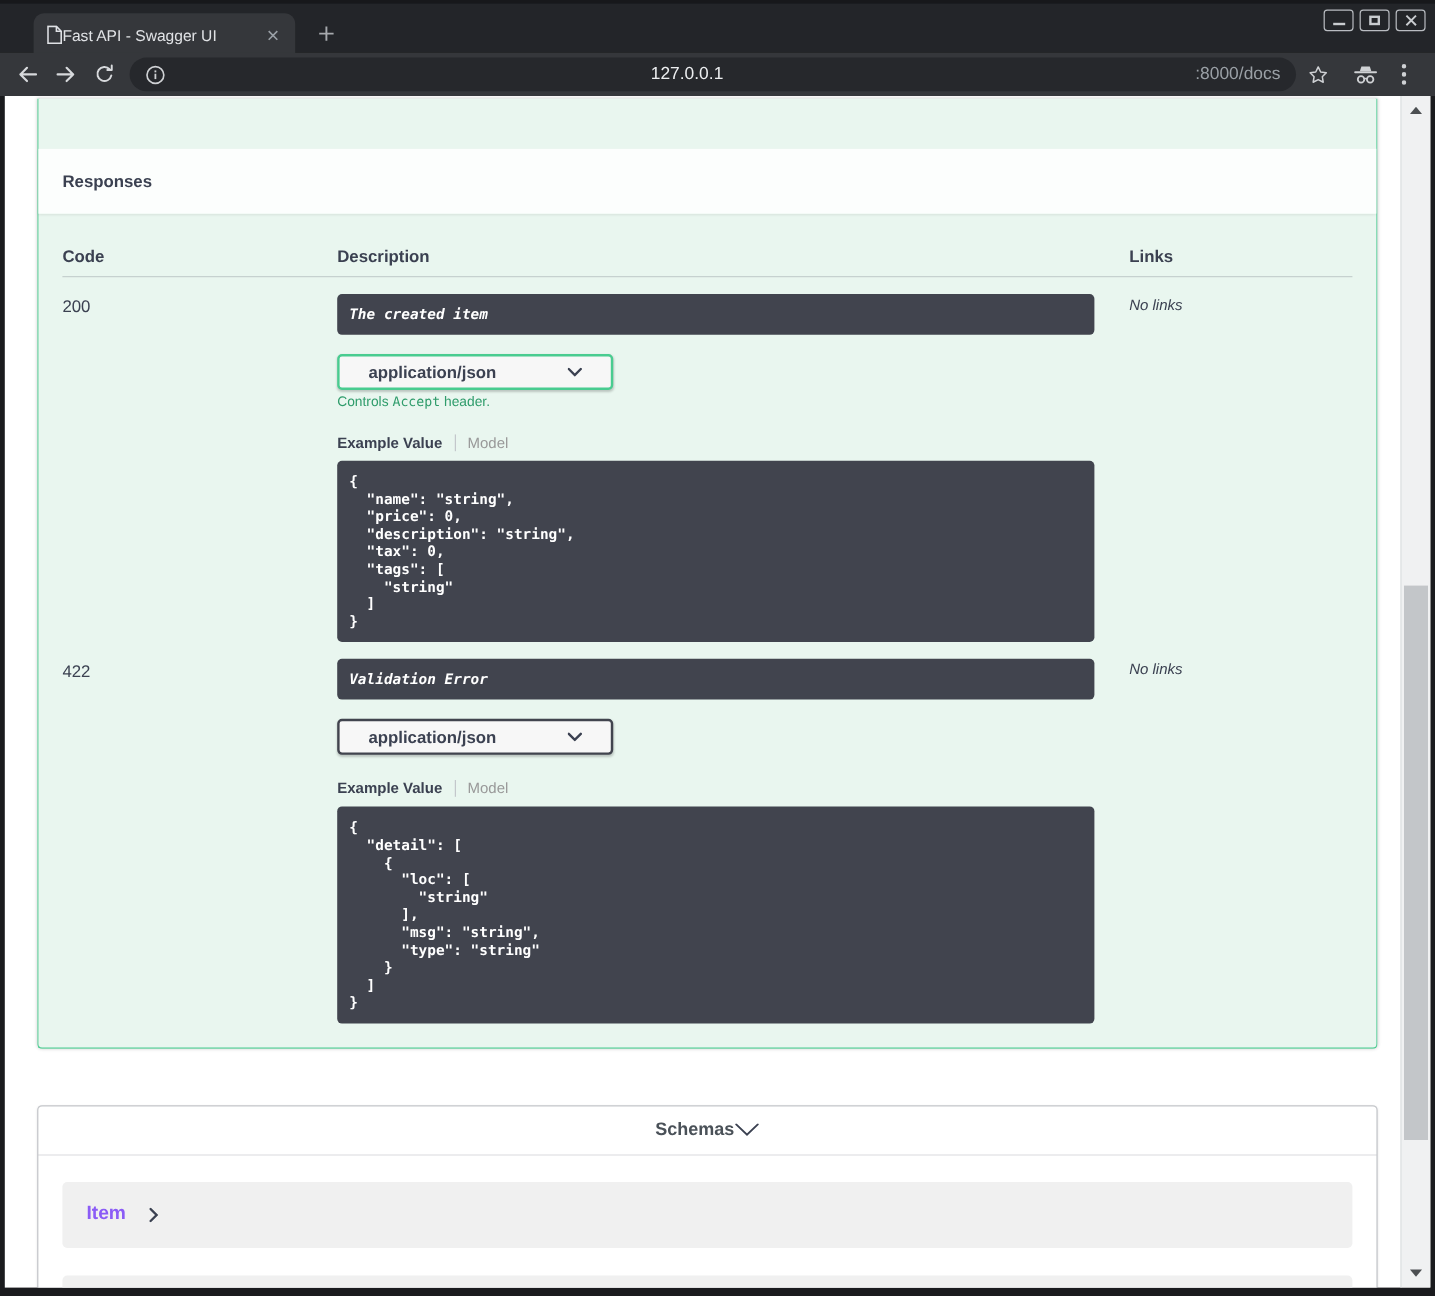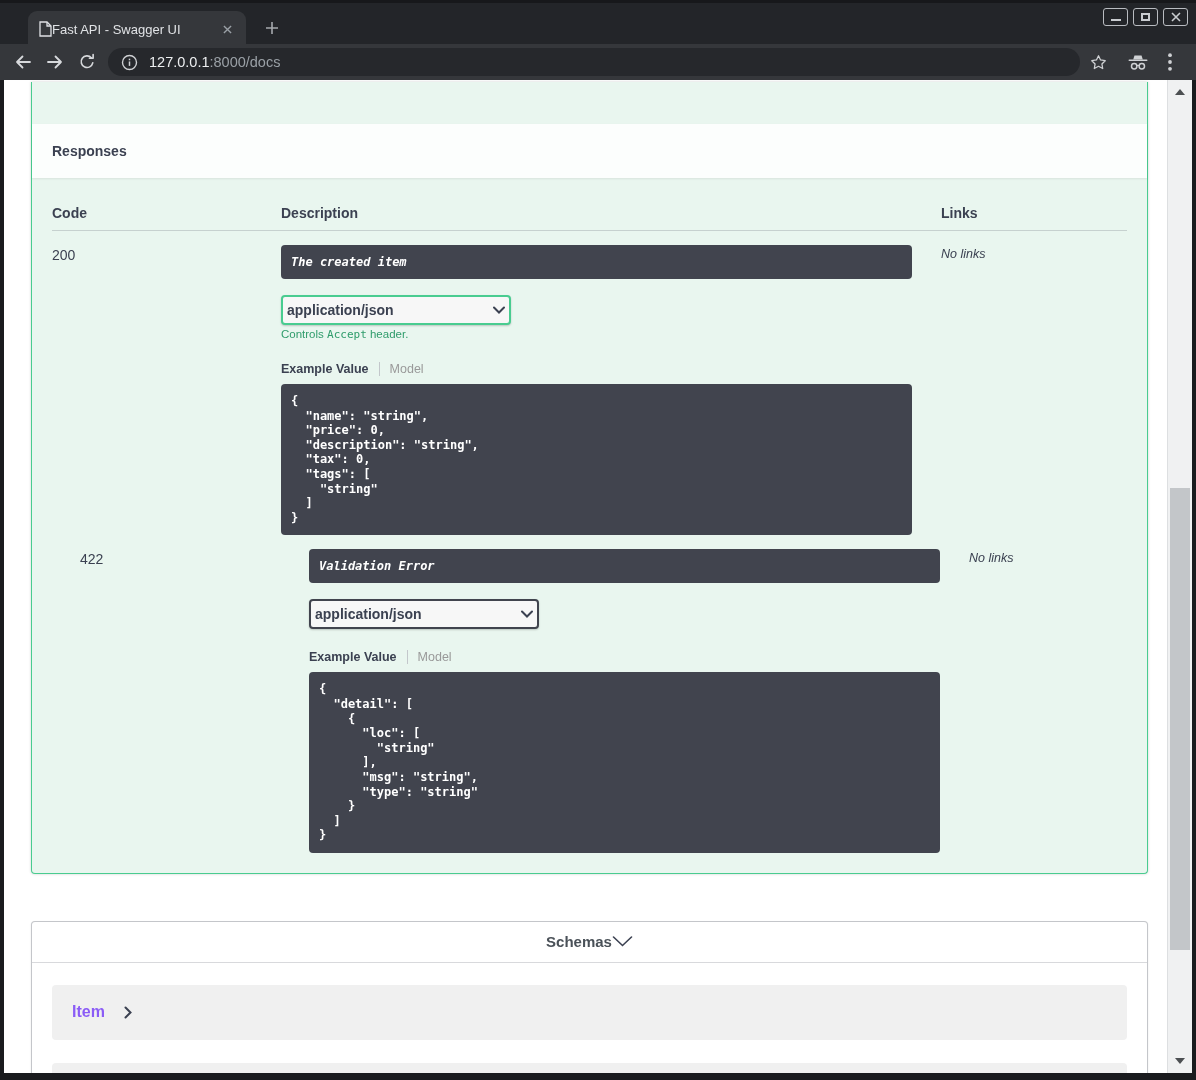--- a/index.html
+++ b/index.html
@@ -19,21 +19,21 @@
   .newtab-btn { position:absolute; left:260px; top:13px; width:24px; height:24px; display:flex; align-items:center; justify-content:center; border-radius:50%; }
   .win-controls { position:absolute; right:8px; top:5px; display:flex; gap:5px; }
   .win-btn { width:25px; height:18px; border:1px solid #b9bcc1; border-radius:3px; display:flex; align-items:center; justify-content:center; }
   .glyph-min { width:10px; border-top:2px solid #c9ccd0; margin-top:6px; }
   .glyph-max { width:9px; height:8px; border:2px solid #c9ccd0; }
 
   .toolbar { position:absolute; top:44px; left:0; right:0; height:36px; background:#35373b; }
   .nav-icon { position:absolute; top:4px; width:28px; height:28px; display:flex; align-items:center; justify-content:center; border-radius:50%; }
   .nav-back { left:9px; } .nav-forward { left:41px; } .nav-reload { left:73px; }
   .urlbar { position:absolute; left:108px; right:116px; top:4px; height:28px; border-radius:14px; background:#26282c;
-            display:flex; align-items:center; padding:0 13px; }
+            display:flex; align-items:center; padding:0 13px;justify-content:space-between; }
   .url-host { margin-left:11px; font-size:14.5px; color:#eceef0; }
   .url-path { font-size:14.5px; color:#9aa0a6; }
   .right-icon { position:absolute; top:4px; width:28px; height:28px; display:flex; align-items:center; justify-content:center; }
   .icon-star { right:84px; } .icon-incog { right:44px; } .icon-menu { right:12px; }
 
   
   .content { position:absolute; top:80px; left:4px; right:4px; bottom:7px; background:#ffffff; overflow:hidden; }
   .page { position:absolute; left:0; top:0; right:25px; bottom:0; overflow:hidden; color:#3b4151; }
 
   .opblock { margin:2px 19px 0 27px; background:#e9f6ef; border:1px solid #49cc90; border-top:none;
@@ -42,33 +42,33 @@
   .section-header { min-height:54px; background:rgba(255,255,255,.85); display:flex; align-items:center;
                     padding:8px 20px; box-shadow:0 1px 2px rgba(0,0,0,.08); }
   .section-header h4 { font-size:14px; font-weight:bold; color:#3b4151; }
   .responses-inner { padding:17px 20px 20px; }
   .thead, .trow { display:grid; grid-template-columns:229px 660px 1fr; }
   .thead { padding:10px 0 9px; border-bottom:1px solid rgba(59,65,81,.2); font-size:14px; font-weight:bold; }
   .trow { padding-top:14px; font-size:14px; }
   .resp-box { width:631px; background:#41444e; border-radius:4px; padding:10px;
               font-family:"DejaVu Sans Mono", monospace; font-size:12px; font-weight:bold; font-style:italic; color:#fff; }
   .media-select { margin-top:16px; width:230px; height:30px; background:#f7f7f7; border:2px solid #41444e; border-radius:4px;
-                  display:flex; align-items:center; justify-content:space-between; padding:0 4px;
+                  display:flex; align-items:center; justify-content:space-between; padding:0 24px;
                   font-size:14px; font-weight:bold; color:#3b4151; box-shadow:0 1px 2px rgba(0,0,0,.2); }
   .media-select.accent { border-color:#49cc90; }
   .accept-hint { margin-top:3px; font-size:11.5px; color:#2f9c6b; }
   .accept-hint .mono { font-family:"DejaVu Sans Mono", monospace; font-size:11px; }
   .ev-tabs { margin-top:21px; display:flex; align-items:center; font-size:12.5px; }
   .ev-active { font-weight:bold; color:#3b4151; padding-right:10px; border-right:1px solid #c3c7cb; }
   .ev-model { color:#999; padding-left:10px; }
   .json-box { margin-top:8px; width:631px; background:#41444e; border-radius:4px; padding:10px; }
   .json-box pre { font-family:"DejaVu Sans Mono", monospace; font-size:12px; font-weight:bold; line-height:14.6px; color:#fff; white-space:pre; }
   .links-cell { font-style:italic; font-size:12.5px; padding-top:2px; }
   .code-cell { padding-top:2px; }
-  .row-422 { padding-bottom:0;margin-left:28px; }
+  .row-422 { padding-bottom:0; }
 
   
   .schemas-box { margin:47px 19px 0 27px; height:400px; background:#fff; border:1px solid rgba(59,65,81,.3);
                  border-radius:4px; box-shadow:0 1px 2px rgba(0,0,0,.1); }
   .schemas-header { height:41px; display:flex; align-items:center; justify-content:center;
                     padding:0 20px; border-bottom:1px solid rgba(59,65,81,.2); }
   .schemas-title { font-size:15px; font-weight:600; color:#4a5158; }
   .models-body { padding:22px 20px; }
   .model-card { height:55px; background:#f0f0f0; border-radius:4px; display:flex; align-items:center; padding:0 20px; }
   .model-card + .model-card { margin-top:23px; }

